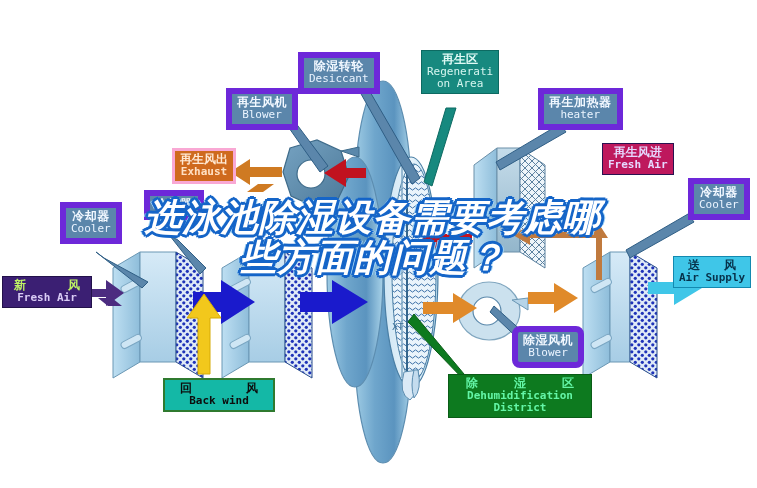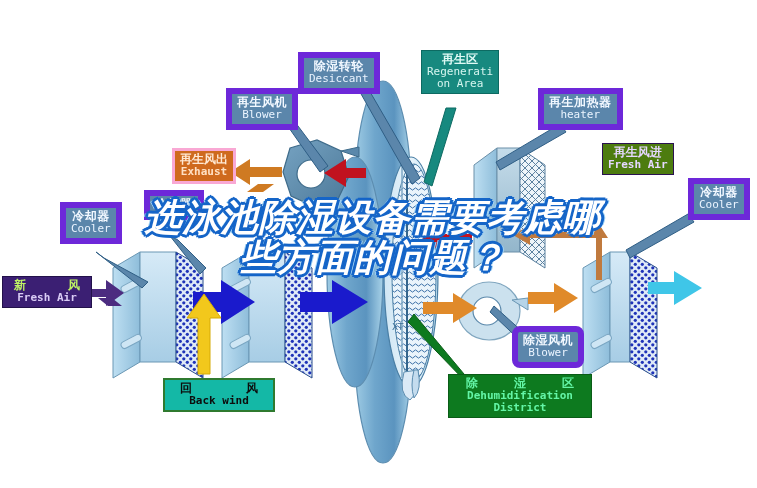--- a/index.html
+++ b/index.html
@@ -21,21 +21,21 @@
   .lbl-teal .en{color:#d6f6f0;font-size:11px;}
 
   .lbl-orange{background:#cf6a1e;border:3px solid #f9a8d4;}
   .lbl-orange .cn{color:#ffe9d4;font-size:12px;}
   .lbl-orange .en{color:#ffe0c4;font-size:11px;font-weight:700;}
 
   .lbl-purple{background:#3b1f73;border:1px solid #22114a;}
   .lbl-purple .cn{color:#bef264;font-size:12px;letter-spacing:6px;padding-left:6px;}
   .lbl-purple .en{color:#d9ccf5;font-size:11px;font-weight:700;}
 
-  .lbl-purple2{background:#4d7c0f;border:1px solid #2a1250;}
+  .lbl-purple2{background:#be185d;border:1px solid #2a1250;}
   .lbl-purple2 .cn{color:#e6d8ff;font-size:12px;}
   .lbl-purple2 .en{color:#e6d8ff;font-size:11px;font-weight:700;}
 
   .lbl-cyan{background:#3fc6e8;border:1px solid #1389b0;}
   .lbl-cyan .cn{color:#07314a;font-size:12px;letter-spacing:6px;padding-left:6px;font-weight:700;}
   .lbl-cyan .en{color:#07314a;font-size:11px;font-weight:700;}
 
   .lbl-green{background:#0d7a1f;border:1px solid #0a5c17;}
   .lbl-green .cn{color:#63f5a6;font-size:12px;letter-spacing:12px;padding-left:12px;font-weight:700;}
   .lbl-green .en{color:#63f5a6;font-size:11px;font-weight:700;}
@@ -310,14 +310,18 @@
     <span class="cn">除湿风机</span>
     <span class="en">Blower</span>
   </div>
 
   <div class="lbl lbl-green" style="left:448px;top:374px;z-index:50;">
     <span class="cn">除　湿　区</span>
     <span class="en">Dehumidification</span>
     <span class="en">District</span>
   </div>
 
+  <div class="lbl lbl-cyan" style="left:673px;top:256px;z-index:50;">
+    <span class="cn">送　风</span>
+    <span class="en">Air Supply</span>
+  </div>
 
 </div>
 
 </body></html>

